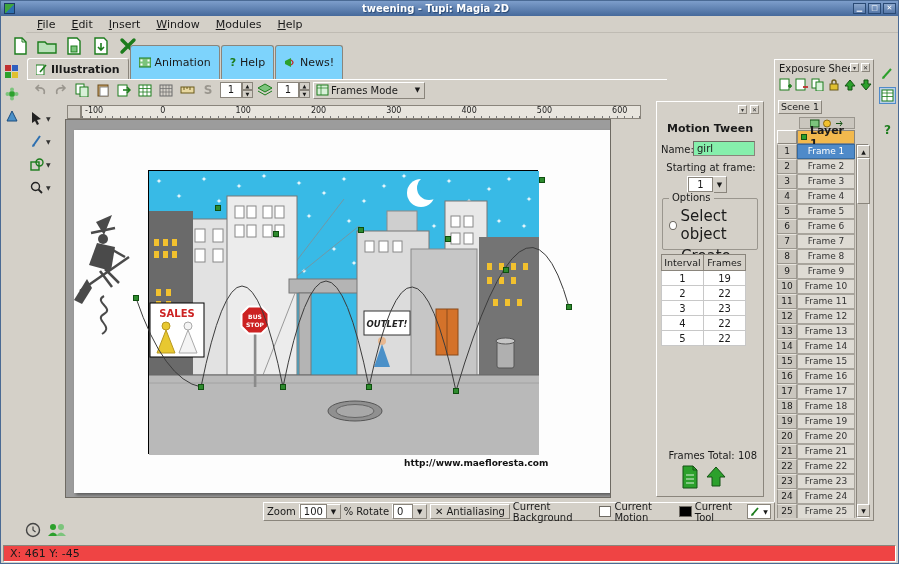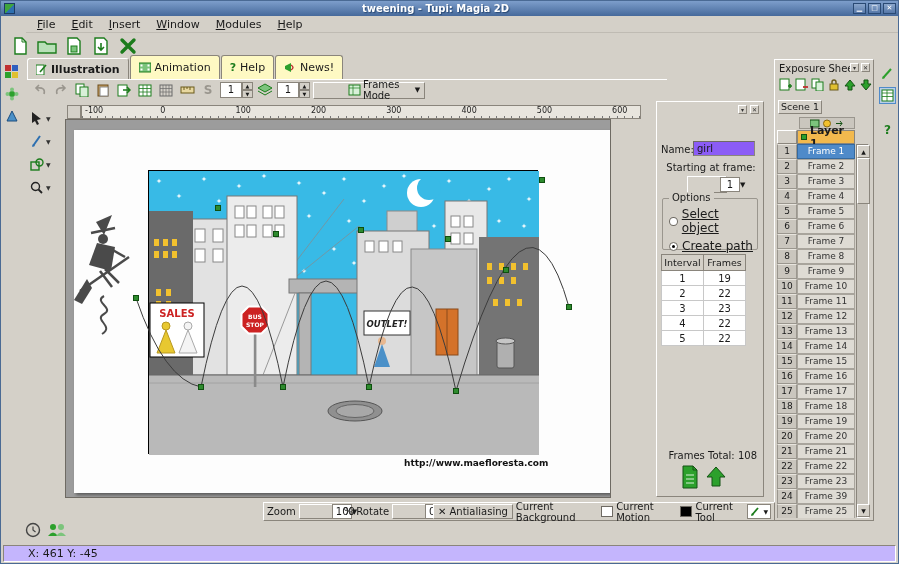--- a/index.html
+++ b/index.html
@@ -1,50 +1,50 @@
 <!DOCTYPE html>
 <html><head>
 <meta charset="utf-8">
 <style>
   * { margin:0; padding:0; box-sizing:border-box; }
   html,body { width:899px; height:564px; overflow:hidden; }
   body { font-family:"DejaVu Sans", sans-serif; font-size:11px; background:#d4d0c8; color:#1a1a1a; position:relative; border:1px solid #4a6a94; }
   .abs { position:absolute; }
   .bevel-out { border-top:1px solid #ffffff; border-left:1px solid #ffffff; border-right:1px solid #8a857c; border-bottom:1px solid #8a857c; background:#d4d0c8; }
   .bevel-in { border-top:1px solid #8a857c; border-left:1px solid #8a857c; border-right:1px solid #ffffff; border-bottom:1px solid #ffffff; }
-  .field { background:#8b5cf6; border:1px solid #8a857c; border-top-color:#6e6a63; border-left-color:#6e6a63; }
+  .field { background:#86efac; border:1px solid #8a857c; border-top-color:#6e6a63; border-left-color:#6e6a63; }
 
   
   #titlebar { left:0; top:0; width:897px; height:15px; background:linear-gradient(to bottom,#7d9ecb,#46699b); display:flex; align-items:center; }
   #titlebar .ttl { flex:1; text-align:center; color:#fff; font-size:10px; font-weight:bold; text-shadow:1px 1px 1px #2a4a74; }
   .winbtn { width:13px; height:11px; margin-right:2px; background:linear-gradient(#8aa6cc,#5577a8); border:1px solid #2a4a74; color:#fff; font-size:7px; line-height:9px; text-align:center; }
   #appicon { width:11px; height:11px; margin:0 3px; background:linear-gradient(135deg,#3fa53f 50%,#2d6fb0 50%); border:1px solid #1c3c64; }
 
   
   #menubar { left:0; top:15px; width:897px; height:17px; display:flex; align-items:center; gap:2px; padding-left:4px; border-bottom:1px solid #bfbbb3;margin-left:25px; }
   .menu-item { padding:1px 7px; }
   .menu-item u { text-decoration:underline; }
 
   
   #toolbar1 { left:0; top:32px; width:897px; height:25px; display:flex; align-items:center; gap:5px; padding-left:8px; }
   .tbtn { width:22px; height:22px; display:flex; align-items:center; justify-content:center; }
 
   
   #tabbar { left:26px; top:57px; width:640px; height:21px; display:flex; align-items:flex-end; gap:1px; }
-  .tab { height:24px; display:flex; align-items:center; gap:4px; padding:0 8px; background:#fef9c3; border:1px solid #8a857c; border-bottom:none; border-radius:3px 3px 0 0; font-size:11px; }
+  .tab { height:34px; display:flex; align-items:center; gap:4px; padding:0 8px; background:#7dd3fc; border:1px solid #8a857c; border-bottom:none; border-radius:3px 3px 0 0; font-size:11px; }
   .tab.active { height:21px; background:#d4d0c8; font-weight:bold; border-top:1px solid #fff; border-left:1px solid #fff; }
 
   
   #toolbar2 { left:26px; top:78px; width:640px; height:21px; display:flex; align-items:center; gap:3px; padding-left:4px; border-top:1px solid #fff; }
   .tbtn2 { width:18px; height:17px; display:flex; align-items:center; justify-content:center; }
   .spin { display:flex; height:16px; }
   .spin .val { width:22px; background:#fff; border:1px solid #8a857c; font-size:10px; text-align:center; line-height:14px; }
   .spin .arr { width:11px; display:flex; flex-direction:column; }
   .spin .arr div { flex:1; font-size:5px; line-height:6px; text-align:center; background:#d4d0c8; border:1px solid #8a857c; }
-  .combo { display:flex; align-items:center; height:17px; background:#d4d0c8; border:1px solid #8a857c; border-top-color:#fff; border-left-color:#fff;padding-left:32px; }
+  .combo { display:flex; align-items:center; height:17px; background:#d4d0c8; border:1px solid #8a857c; border-top-color:#fff; border-left-color:#fff; }
   .combo .cv { background:#fff; border:1px solid #8a857c; height:15px; padding:0 3px; font-size:10px; line-height:13px; min-width:20px; }
   .combo .ca { width:13px; text-align:center; font-size:7px; }
 
   
   .dockicon { width:17px; height:17px; display:flex; align-items:center; justify-content:center; }
   .toolrow { display:flex; align-items:center; }
   .toolrow .ti { width:19px; height:18px; display:flex; align-items:center; justify-content:center; }
   .toolrow .ta { width:9px; font-size:6px; color:#333; }
 
   
@@ -63,21 +63,21 @@
   
   #tween-panel { left:655px; top:100px; width:108px; height:396px; background:#d4d0c8; }
   .minibtn { width:9px; height:9px; font-size:6px; line-height:7px; text-align:center; color:#333; }
   #tween-title { text-align:center; font-weight:bold; font-size:11px; padding-top:20px; }
   .mt-label { font-size:10px; }
   #options-box { position:absolute; left:5px; top:96px; width:96px; height:52px; border:1px solid #9a968e; border-radius:2px; }
   #options-box legend { position:absolute; top:-7px; left:6px; background:#d4d0c8; padding:0 3px; font-size:10px; }
   .radio-row { display:flex; align-items:center; gap:4px; margin:4px 0 0 6px; }
   .radio { width:9px; height:9px; border-radius:50%; background:#fff; border:1px solid #6e6a63; position:relative; }
   .radio.on::after { content:""; position:absolute; left:2px; top:2px; width:3px; height:3px; border-radius:50%; background:#000; }
-  .radio-row span.lbl { font-size:12px;text-decoration:underline; }
+  .radio-row span.lbl { font-size:15px; }
   #tween-table { position:absolute; left:4px; top:152px; width:85px; border-collapse:collapse; background:#fff; border:1px solid #8a857c; }
   #tween-table th { background:#d4d0c8; border:1px solid #8a857c; font-size:9.5px; font-weight:normal; height:16px; width:42px; }
   #tween-table td { border:1px solid #c8c8c8; font-size:10px; text-align:center; height:15px; }
   #frames-total { position:absolute; left:0; top:348px; width:100px; text-align:right; font-size:10px; }
   .mt-btn { position:absolute; top:362px; width:22px; height:26px; display:flex; align-items:center; justify-content:center; }
 
   
   #exposure-panel { left:773px; top:58px; width:100px; height:462px; background:#d4d0c8; }
   #exposure-title { font-size:10px; padding:3px 0 0 4px; }
   #exp-icons { position:absolute; left:3px; top:17px; display:flex; gap:1px; }
@@ -102,21 +102,21 @@
   .rs-ic { position:absolute; left:2px; width:17px; height:17px; display:flex; align-items:center; justify-content:center; }
   .rs-ic.active { background:#b8cfe8; border:1px solid #4f8ac9; }
 
   
   #bottom-toolbar { left:262px; top:501px; width:512px; height:19px; display:flex; align-items:center; gap:3px; padding:0 3px; font-size:10px; }
   .swatch { width:15px; height:11px; border:1px solid #6e6a63; }
   #anti-btn { display:flex; align-items:center; gap:3px; padding:1px 4px; font-size:10px; }
   #tool-combo { display:flex; align-items:center; background:#fff; border:1px solid #8a857c; height:15px; padding:0 2px; gap:2px; }
   #status-icons { left:24px; top:521px; display:flex; gap:6px; }
   #statusbar { left:0; top:542px; width:897px; height:21px; padding:2px; }
-  #statusfield { width:100%; height:100%; display:flex; align-items:center; padding-left:24px; font-size:11px; background:#c4b5fd; }
+  #statusfield { width:100%; height:100%; display:flex; align-items:center; padding-left:6px; font-size:11px; background:#ef4444; }
 
   svg { display:block; }
 </style>
 </head>
 <body>
 
 <div id="titlebar" class="abs">
   <div id="appicon"></div>
   <div class="ttl">tweening - Tupi: Magia 2D</div>
   <div class="winbtn">▁</div>
@@ -557,20 +557,21 @@
         </g>
     </svg>
 
     <div id="url-text">http://www.maefloresta.com</div>
   </div>
 </div>
 
 <div id="tween-panel" class="abs bevel-out">
   <div class="abs minibtn bevel-out" style="right:16px;top:3px;">▾</div>
   <div class="abs minibtn bevel-out" style="right:4px;top:3px;">✕</div>
+  <div id="tween-title">Motion Tween</div>
   <div class="abs mt-label" style="left:4px;top:42px;">Name:</div>
   <div class="abs field" style="left:36px;top:39px;width:62px;height:15px;font-size:10px;line-height:13px;padding-left:3px;">girl</div>
   <div class="abs mt-label" style="left:0;top:60px;width:108px;text-align:center;">Starting at frame:</div>
   <div class="abs combo" style="left:30px;top:74px;width:40px;">
     <span class="cv" style="flex:1;text-align:center;">1</span>
     <span class="ca">▼</span>
   </div>
   <div id="options-box">
     <legend>Options</legend>
     <div id="options-body" style="margin-top:8px;">
@@ -776,21 +777,21 @@
       <div class="exp-row">
         <div class="exp-num">22</div>
         <div class="exp-frame">Frame 22</div>
       </div>
       <div class="exp-row">
         <div class="exp-num">23</div>
         <div class="exp-frame">Frame 23</div>
       </div>
       <div class="exp-row">
         <div class="exp-num">24</div>
-        <div class="exp-frame">Frame 39</div>
+        <div class="exp-frame">Frame 24</div>
       </div>
       <div class="exp-row">
         <div class="exp-num">25</div>
         <div class="exp-frame">Frame 25</div>
       </div>
     </div>
   <div id="exp-scroll" class="bevel-in">
     <div class="sarr bevel-out" style="top:0;">▲</div>
     <div id="exp-thumb" class="bevel-out"></div>
     <div class="sarr bevel-out" style="bottom:0;">▼</div>

